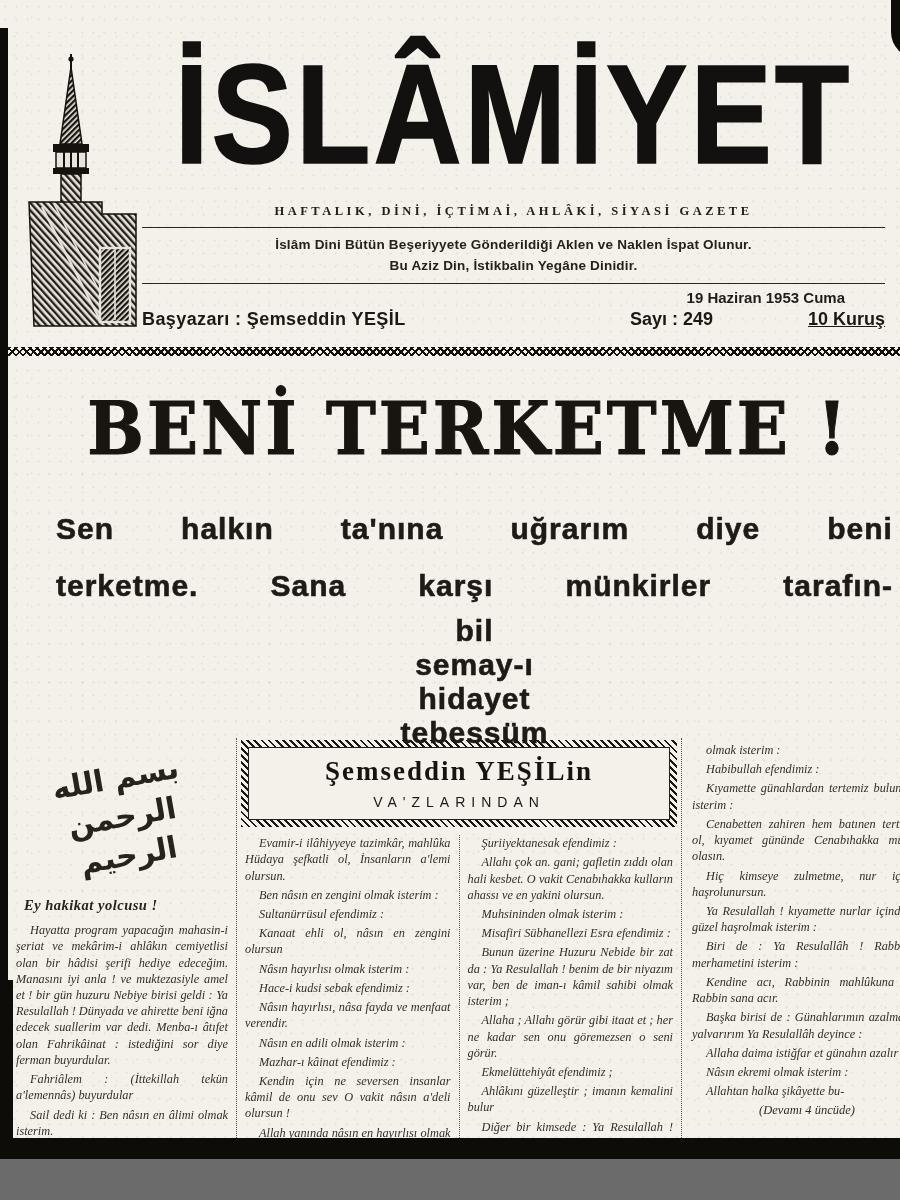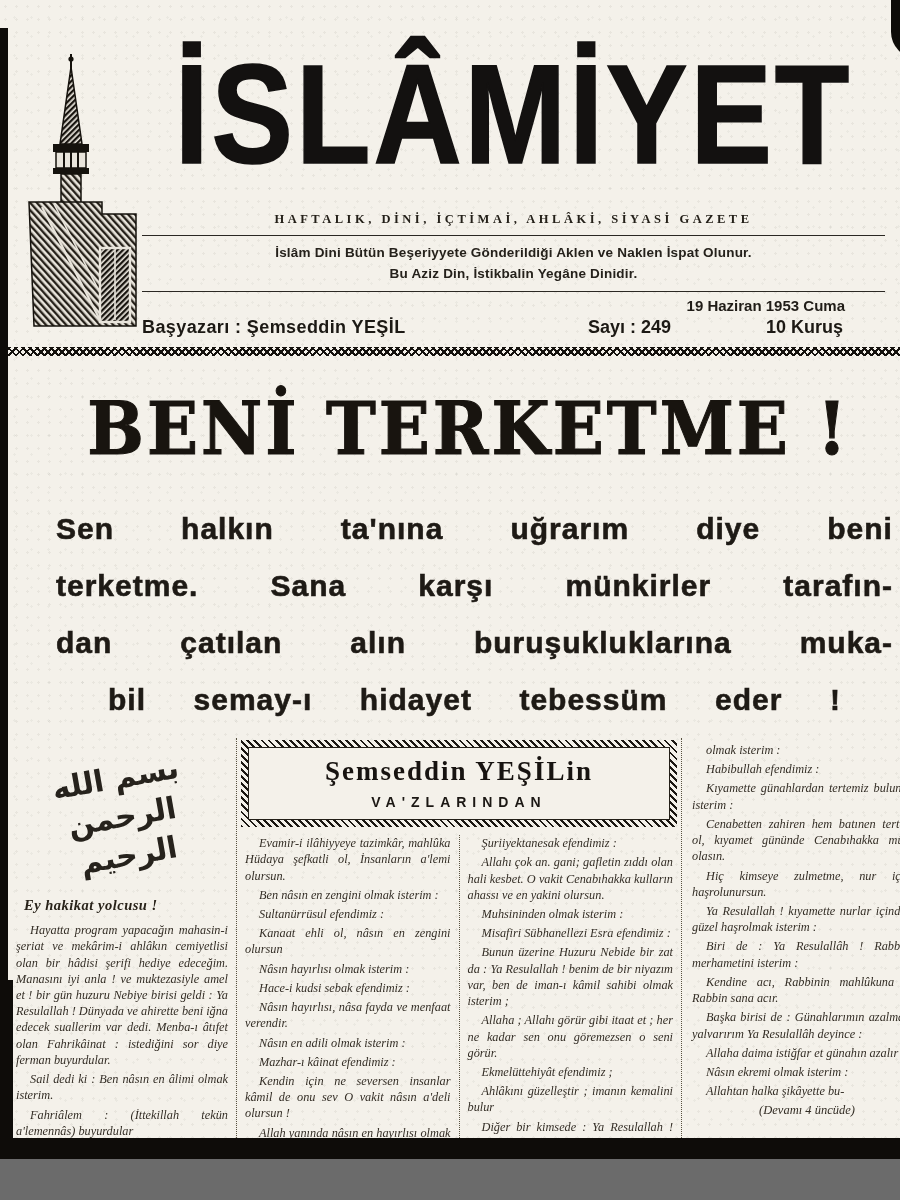--- a/index.html
+++ b/index.html
@@ -23,21 +23,21 @@
   .header{position:absolute;left:142px;right:52px;top:34px;}
   .nameplate{
     height:168px;line-height:162px;text-align:center;
     font-family:"Liberation Sans",sans-serif;font-weight:bold;
     font-size:122px;letter-spacing:3px;color:#131110;
     -webkit-text-stroke:1.5px #131110;
     transform:scaleY(1.15);transform-origin:center;
     white-space:nowrap;
   }
   .subtitle{
-    margin-top:10px;text-align:center;
+    margin-top:2px;text-align:center;
     font-size:12.5px;letter-spacing:3.5px;color:#242019;font-weight:bold;
     font-family:"Liberation Serif",serif;white-space:nowrap;
   }
   .hrule{border:0;border-top:1.5px solid #2b2823;margin:8px 0 0;}
   .hrule.thin{border-top-width:1px;margin-top:6px;}
   .motto{
     margin-top:7px;text-align:center;
     font-family:"Liberation Sans",sans-serif;font-weight:bold;
     font-size:13.5px;line-height:1.55;color:#25211b;letter-spacing:.2px;
   }
@@ -45,21 +45,21 @@
     margin-top:5px;text-align:right;padding-right:40px;
     font-family:"Liberation Sans",sans-serif;font-weight:bold;
     font-size:15px;color:#201c17;
   }
   .pubrow{
     display:flex;align-items:baseline;margin-top:3px;
     font-family:"Liberation Sans",sans-serif;font-weight:bold;color:#1c1914;
   }
   .editor{font-size:18px;letter-spacing:.4px;}
   .issue{font-size:18px;margin-left:auto;}
-  .price{font-size:18px;margin-left:95px;margin-right:42px;}
+  .price{font-size:18px;margin-left:95px;text-decoration:underline;}
   .zigzag{
     position:absolute;left:8px;right:8px;top:347px;height:9px;
     background:
       repeating-linear-gradient(45deg,#14110d 0 2px,transparent 2px 5px),
       repeating-linear-gradient(-45deg,#14110d 0 2px,transparent 2px 5px);
   }
   
   .mosque{position:absolute;left:14px;top:52px;width:126px;height:288px;}
   
   .headline{
@@ -70,21 +70,21 @@
     transform:scaleY(1.1);white-space:nowrap;
   }
   
   .lede{position:absolute;left:56px;right:44px;top:500px;}
   .lede-line{
     display:flex;justify-content:space-between;height:57px;align-items:center;
     font-family:"Liberation Sans",sans-serif;font-weight:bold;
     font-size:30px;letter-spacing:1px;color:#1e1a15;
     -webkit-text-stroke:.6px #1e1a15;
   }
-  .lede-line:last-child{padding:0 52px;}
+  .lede-line:last-child{padding:0 52px;flex-direction:column;}
   
   .cols{
     position:absolute;left:10px;right:10px;top:738px;bottom:21px;
     display:flex;font-style:italic;font-size:12.3px;line-height:1.32;color:#332d25;
   }
   .cols p.para{margin:0 0 3px;text-indent:14px;text-align:justify;}
   .col1{width:212px;padding:2px 8px 0 6px;}
   .mid{flex:1;border-left:1px dotted #57503f;border-right:1px dotted #57503f;display:flex;flex-direction:column;}
   .col4{width:230px;padding:4px 4px 0 10px;border-right:1px dotted #57503f;}
   .midcols{display:flex;flex:1;margin-top:6px;}
@@ -96,21 +96,21 @@
   }
   .vaaz-inner{
     background:#f4f1ea;border:1.5px solid #231f18;text-align:center;
     padding:6px 4px 8px;font-style:normal;
   }
   .vaaz-t1{
     font-family:"Liberation Serif",serif;font-weight:bold;
     font-size:27px;letter-spacing:2px;color:#171310;white-space:nowrap;
   }
   .vaaz-t2{
-    margin-top:3px;font-family:"Liberation Sans",sans-serif;font-weight:bold;
+    margin-top:3px;font-family:"Liberation Sans",sans-serif;font-weight:normal;
     font-size:14px;letter-spacing:6px;color:#1b1713;white-space:nowrap;
   }
   .calligraphy{
     height:152px;display:flex;align-items:center;justify-content:center;
     transform:rotate(-10deg);direction:rtl;text-align:center;
     font-style:normal;font-family:"DejaVu Sans",sans-serif;
     font-size:30px;line-height:1.3;color:#26221c;font-weight:bold;
   }
   .col-head{
     font-weight:bold;font-size:14.5px;margin:4px 0 7px;letter-spacing:.5px;
@@ -189,45 +189,38 @@
         <span>beni</span>
       </div>
     <div class="lede-line">
         <span>terketme.</span>
         <span>Sana</span>
         <span>karşı</span>
         <span>münkirler</span>
         <span>tarafın-</span>
       </div>
     <div class="lede-line">
-        <span>dan</span>
-        <span>çatılan</span>
-        <span>alın</span>
-        <span>buruşukluklarına</span>
-        <span>muka-</span>
-      </div>
-    <div class="lede-line">
         <span>bil</span>
         <span>semay-ı</span>
         <span>hidayet</span>
         <span>tebessüm</span>
         <span>eder</span>
         <span>!</span>
       </div>
   </div>
 
   <div class="cols">
 
     <div class="col1">
       <div class="calligraphy">بسم الله الرحمن الرحيم</div>
       <div class="col-head">Ey hakikat yolcusu !</div>
       <div>
           <p class="para">Hayatta program yapacağın mahasin-i şeriat ve mekârim-i ahlâkın cemiyetlisi olan bir hâdisi şerifi hediye edeceğim. Manasını iyi anla !  ve muktezasiyle amel et !  bir gün huzuru Nebiye birisi geldi :  Ya Resulallah ! Dünyada ve ahirette beni iğna edecek suallerim var dedi.  Menba-ı âtıfet olan Fahrikâinat :  istediğini sor diye ferman buyurdular.</p>
+          <p class="para">Fahriâlem :  (İttekillah tekün a'lemennâs)  buyurdular</p>
           <p class="para">Sail dedi ki :  Ben nâsın en âlimi olmak isterim.</p>
-          <p class="para">Fahriâlem :  (İttekillah tekün a'lemennâs)  buyurdular</p>
           <p class="para">Yani saygı ile Allahtan kork.</p>
         </div>
     </div>
 
     <div class="mid">
       <div class="vaaz-box">
         <div class="vaaz-inner">
           <div class="vaaz-t1">Şemseddin  YEŞİLin</div>
           <div class="vaaz-t2">VA'ZLARINDAN</div>
         </div>

